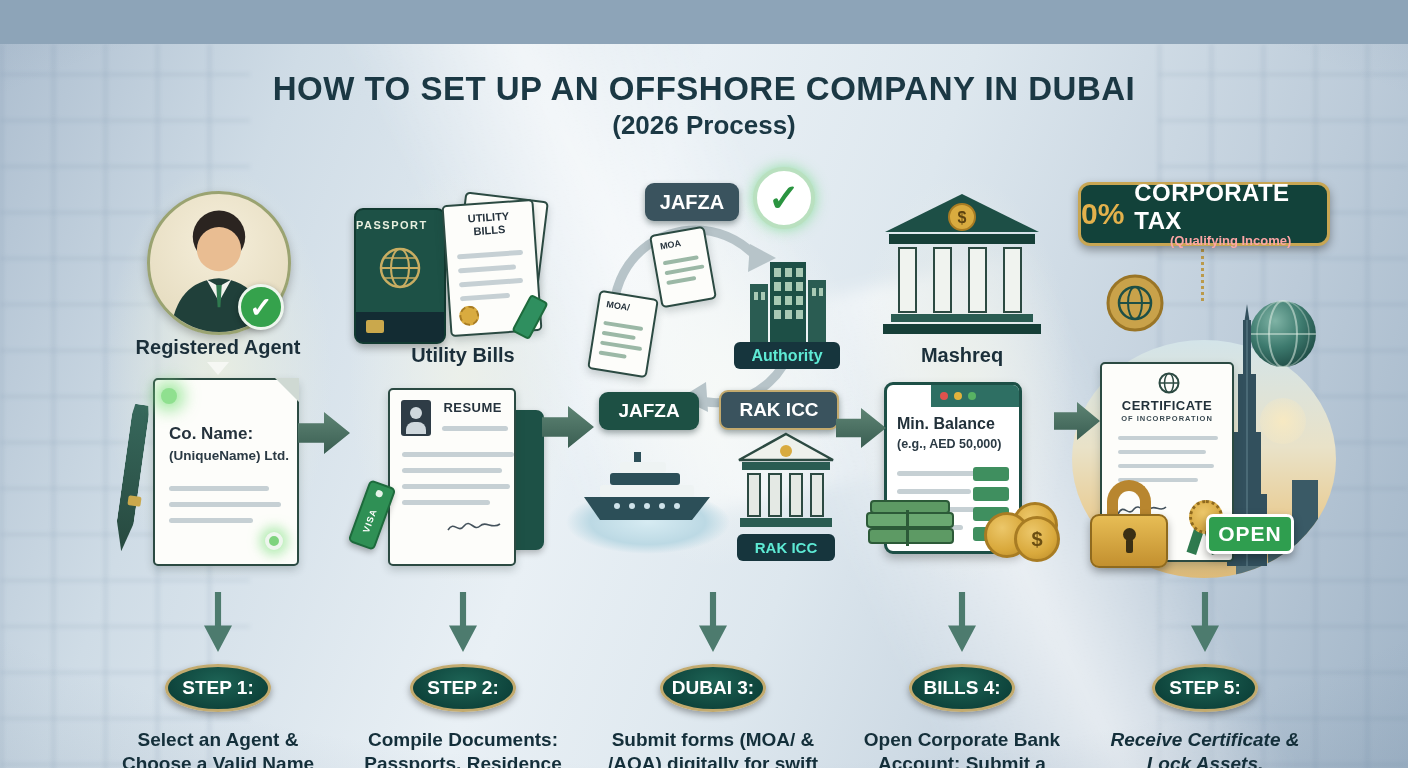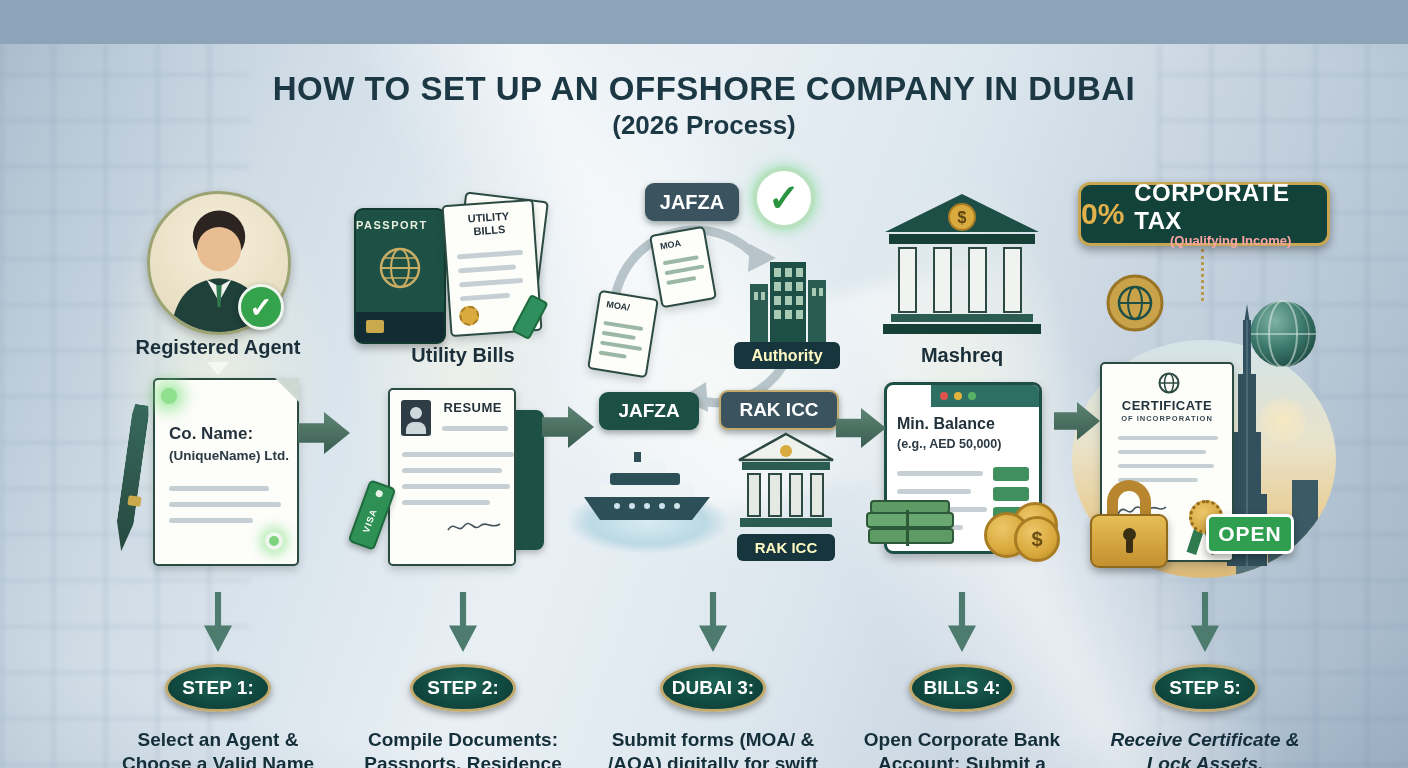--- a/index.html
+++ b/index.html
@@ -16,21 +16,21 @@
   .vignette{position:absolute;inset:0;background:radial-gradient(130% 100% at 50% 42%,rgba(255,255,255,0) 52%,rgba(84,110,138,.4) 100%);pointer-events:none;}
   .halo{position:absolute;border-radius:50%;}
   .title{position:absolute;left:0;right:0;top:26px;text-align:center;font-size:33px;font-weight:800;color:#1b3844;letter-spacing:.5px;}
   .subtitle{position:absolute;left:0;right:0;top:66px;text-align:center;font-size:26px;font-weight:700;color:#1b3844;}
   .seclabel{position:absolute;text-align:center;font-size:20px;font-weight:800;color:#1b2f3a;}
   .doc{position:absolute;background:#fdfdfa;border:2.5px solid #2b4a42;border-radius:5px;box-shadow:0 4px 8px rgba(30,50,50,.22);}
   .fold{position:absolute;right:-2px;top:-2px;width:0;height:0;border-top:24px solid #cfd9d3;border-left:24px solid transparent;}
   .line{position:absolute;height:5px;border-radius:3px;background:#c6d0d4;}
   .gline{position:absolute;height:4px;border-radius:2px;background:#9bb8a6;}
   .pill{position:absolute;display:flex;align-items:center;justify-content:center;color:#fff;font-weight:800;border-radius:9px;box-shadow:0 3px 6px rgba(15,35,35,.4);}
-  .bandlabel{position:absolute;display:flex;align-items:center;justify-content:center;background:#16353d;color:#fef9c3;font-weight:700;border-radius:6px;}
+  .bandlabel{position:absolute;display:flex;align-items:center;justify-content:center;background:#16353d;color:#5eead4;font-weight:700;border-radius:6px;}
   .check-badge{position:absolute;border-radius:50%;background:#35a24c;color:#fff;display:flex;align-items:center;justify-content:center;font-weight:900;box-shadow:0 2px 6px rgba(0,0,0,.3);}
   .glow-dot{position:absolute;width:16px;height:16px;border-radius:50%;background:#8fe08f;box-shadow:0 0 16px 7px rgba(130,225,130,.75);}
   .glow-dot2{position:absolute;width:18px;height:18px;border-radius:50%;background:#7ed37e;border:4px solid #eef6ee;box-shadow:0 0 12px 5px rgba(130,225,130,.6);}
   .dot{position:absolute;top:7px;width:8px;height:8px;border-radius:50%;}
   .gblock{position:absolute;width:36px;height:14px;border-radius:3px;background:#3f8f5f;}
   .coin{position:absolute;width:46px;height:46px;border-radius:50%;background:radial-gradient(circle at 38% 32%,#ecc76a,#d9a93c 60%,#b98a2a);border:3px solid #a87c23;display:flex;align-items:center;justify-content:center;font-weight:800;color:#6b4e12;}
   .right-arrow{position:absolute;background:linear-gradient(180deg,#5e8474,#3a5e52);clip-path:polygon(0 27%,50% 27%,50% 0,100% 50%,50% 100%,50% 73%,0 73%);filter:drop-shadow(0 2px 2px rgba(0,0,0,.25));}
   .down-arrow{position:absolute;width:28px;height:60px;background:#4d7b6e;clip-path:polygon(39% 0,61% 0,61% 56%,100% 56%,50% 100%,0 56%,39% 56%);}
   .badge{position:absolute;width:106px;height:48px;border-radius:50%;background:radial-gradient(ellipse at 50% 35%,#1d6355 0%,#0d423a 75%);border:3px solid #c2aa6e;display:flex;align-items:center;justify-content:center;color:#fff;font-weight:800;font-size:19px;box-shadow:0 3px 7px rgba(0,0,0,.35);}
   .desc{position:absolute;text-align:center;font-size:19px;font-weight:700;color:#142f3a;line-height:1.26;}
@@ -213,21 +213,21 @@
     <text x="83" y="31" text-anchor="middle" font-size="16" font-weight="bold" fill="#5d4310">$</text>
     <rect x="10" y="42" width="146" height="10" fill="#163f38"></rect>
     <rect x="20" y="56" width="17" height="64" fill="#f0f3ef" stroke="#2c4a42" stroke-width="2"></rect>
     <rect x="55" y="56" width="17" height="64" fill="#f0f3ef" stroke="#2c4a42" stroke-width="2"></rect>
     <rect x="90" y="56" width="17" height="64" fill="#f0f3ef" stroke="#2c4a42" stroke-width="2"></rect>
     <rect x="125" y="56" width="17" height="64" fill="#f0f3ef" stroke="#2c4a42" stroke-width="2"></rect>
     <rect x="12" y="122" width="142" height="8" fill="#2a5c52"></rect>
     <rect x="4" y="132" width="158" height="10" fill="#163f38"></rect>
   </svg>
   <div class="seclabel" style="left:862px;top:300px;width:200px;">Mashreq</div>
-  <div class="abs" style="left:884px;top:338px;width:158px;height:172px;background:#fff;border:3px solid #1d4f46;border-radius:9px;box-shadow:0 5px 10px rgba(0,0,0,.25);overflow:hidden;padding-left:44px;">
+  <div class="abs" style="left:884px;top:338px;width:138px;height:172px;background:#fff;border:3px solid #1d4f46;border-radius:9px;box-shadow:0 5px 10px rgba(0,0,0,.25);overflow:hidden;padding-left:44px;">
     <div style="height:22px;background:#2e6f63;position:relative;">
       <span class="dot" style="left:9px;background:#e0524d;"></span>
       <span class="dot" style="left:23px;background:#e2b33c;"></span>
       <span class="dot" style="left:37px;background:#57b263;"></span>
     </div>
     <div style="position:absolute;left:10px;top:30px;font-size:16px;font-weight:800;color:#22313a;">Min. Balance</div>
     <div style="position:absolute;left:10px;top:52px;font-size:12.5px;font-weight:700;color:#2b3a44;">(e.g., AED 50,000)</div>
     <div class="line" style="left:10px;top:86px;width:86px;"></div>
     <div class="line" style="left:10px;top:104px;width:74px;"></div>
     <div class="line" style="left:10px;top:122px;width:90px;"></div>

